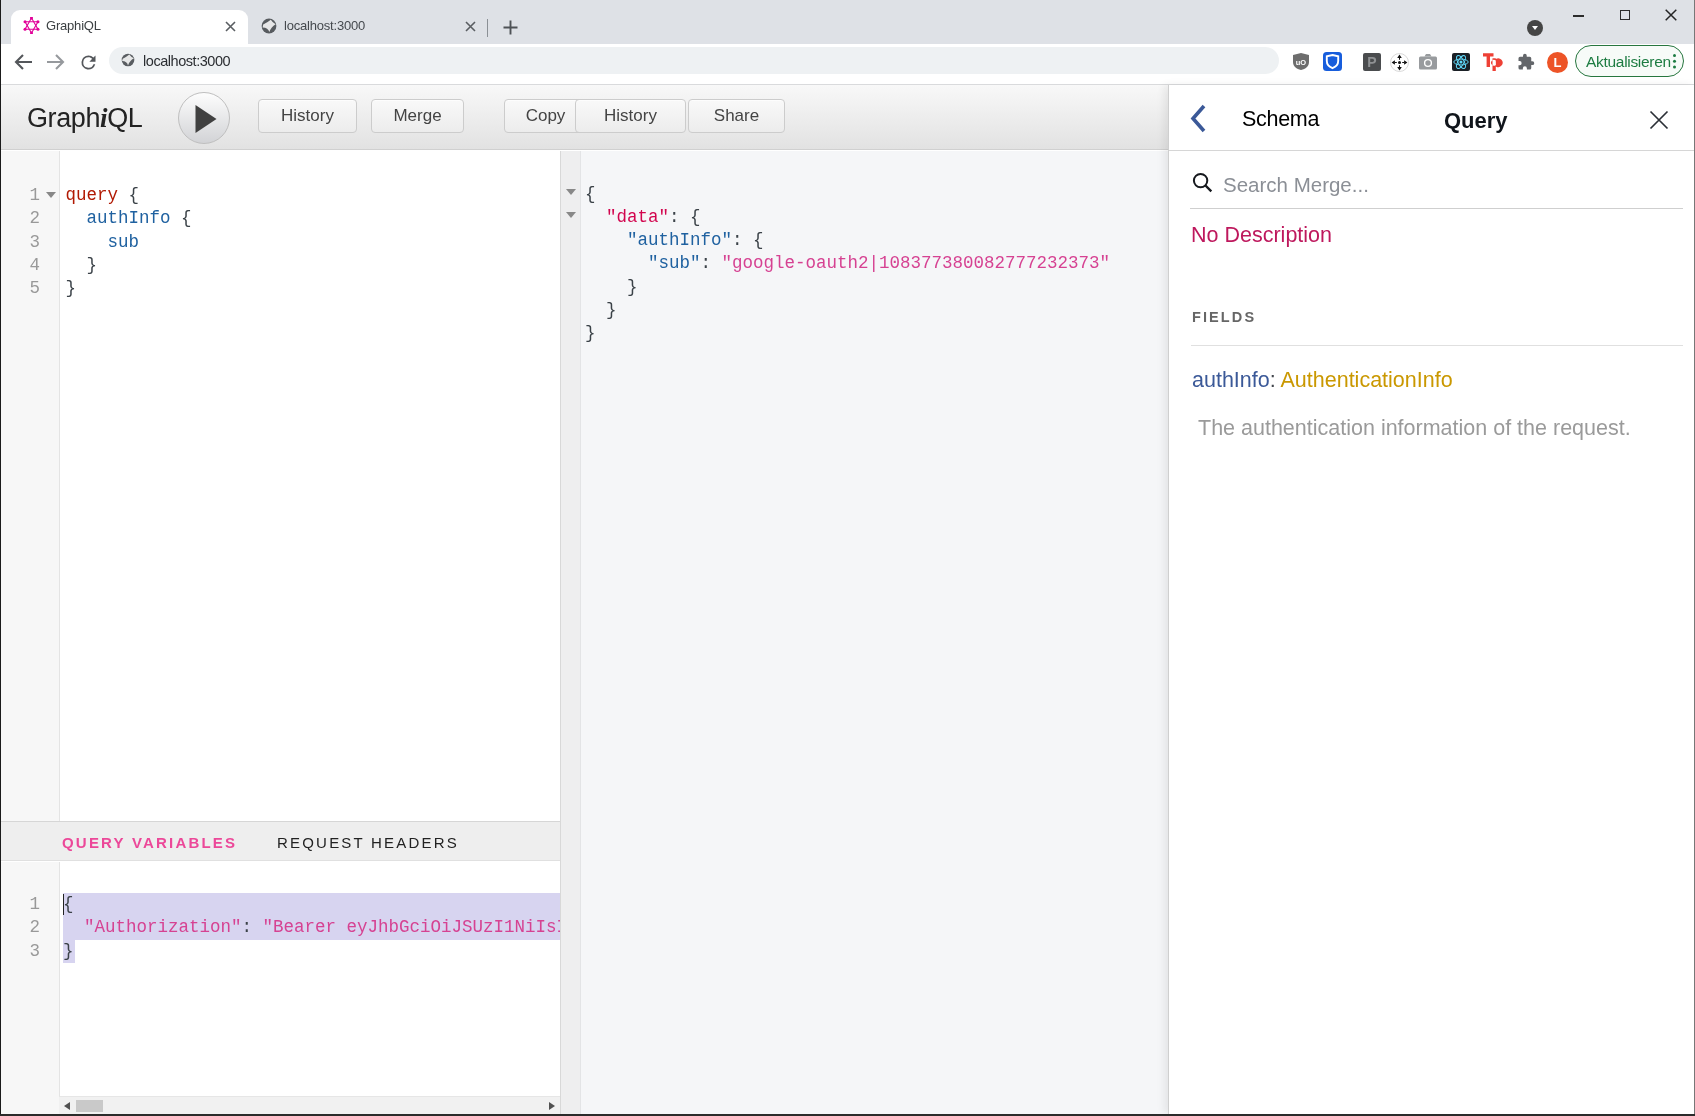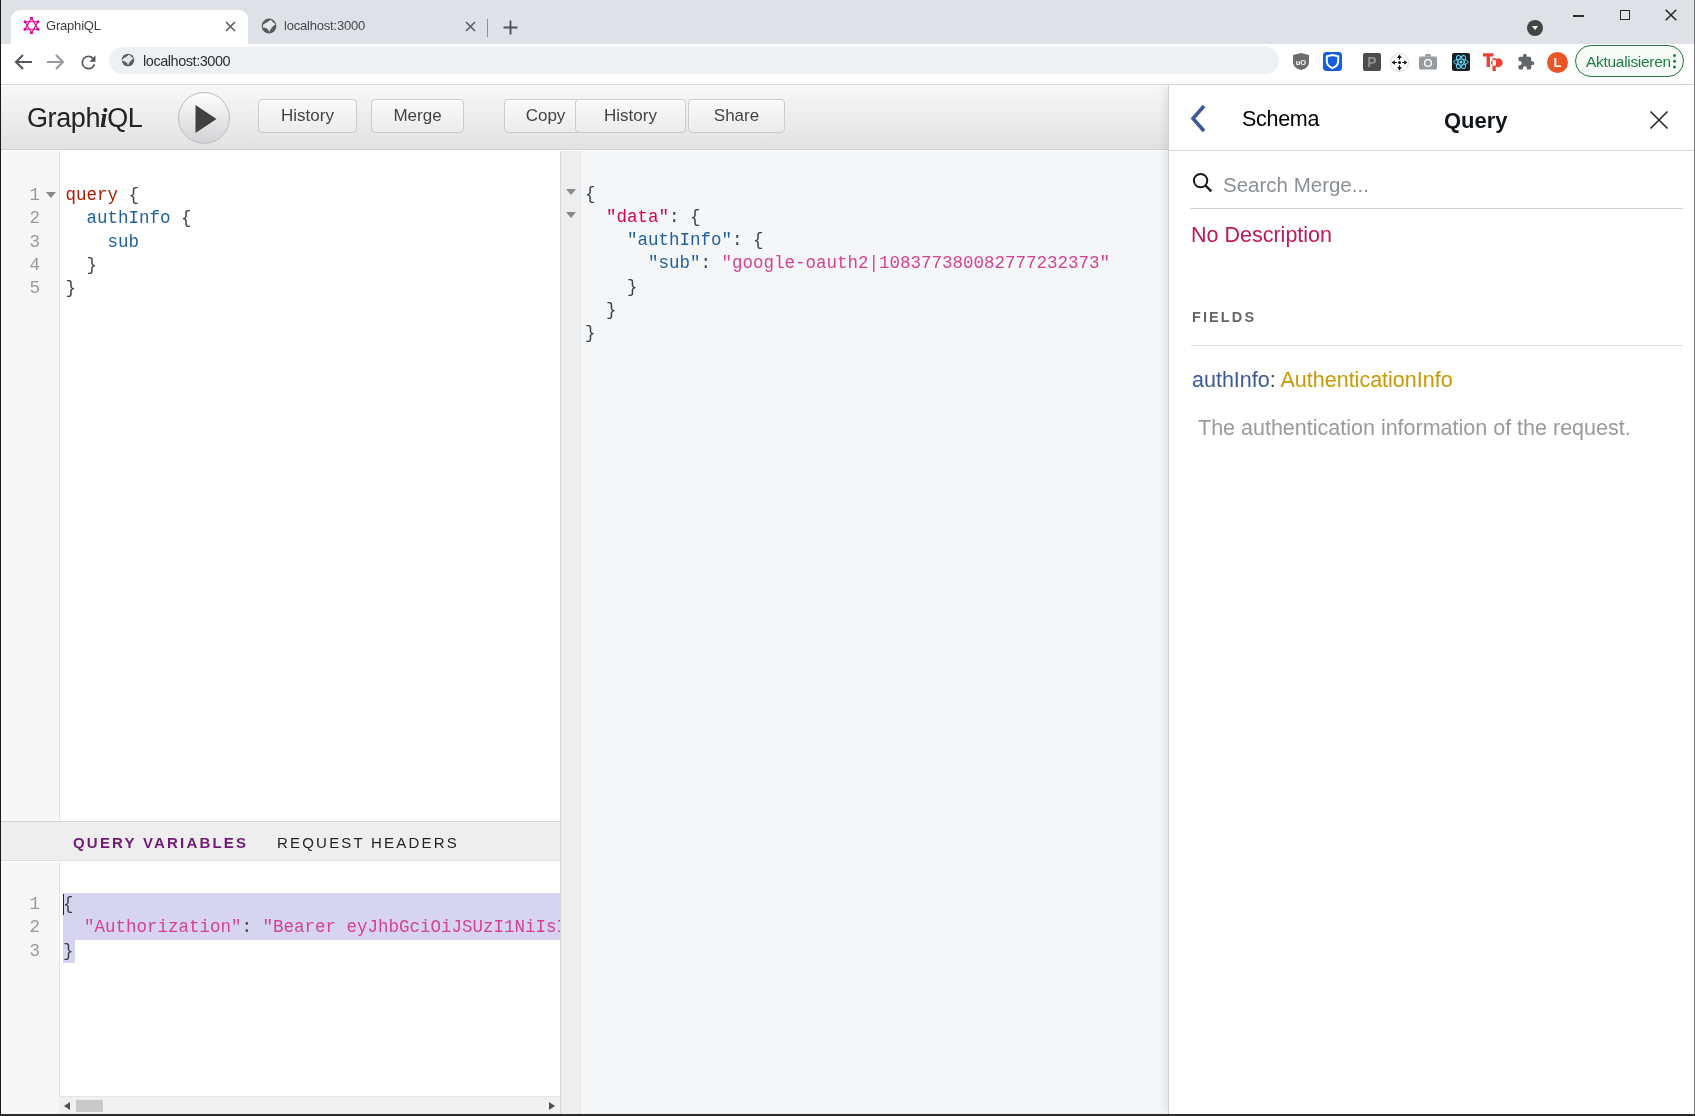--- a/index.html
+++ b/index.html
@@ -178,21 +178,21 @@
 <div class="ln" style="left:0px;top:230.7px;">3</div>
 <div class="ln" style="left:0px;top:254px;">4</div>
 <div class="ln" style="left:0px;top:277.3px;">5</div>
 <div class="fold" style="left:46px;top:192px;"></div>
 <div class="code abs" style="left:65.5px;top:184px;"><span class="kw">query</span><span class="pun"> {</span>
 <span class="pun">  </span><span class="prop">authInfo</span><span class="pun"> {</span>
 <span class="pun">    </span><span class="prop">sub</span>
 <span class="pun">  }</span>
 <span class="pun">}</span></div>
 
-<div class="abs" style="left:73px;top:834px;font-size:15px;font-weight:bold;letter-spacing:2.2px;color:#701a75;">QUERY VARIABLES</div>
+<div class="abs" style="left:62px;top:834px;font-size:15px;font-weight:bold;letter-spacing:2.2px;color:#ec4899;">QUERY VARIABLES</div>
 <div class="abs" style="left:277px;top:834px;font-size:15px;font-weight:normal;letter-spacing:2.2px;color:#222;">REQUEST HEADERS</div>
 
 <div class="abs" style="left:63px;top:893px;width:497px;height:46.66px;background:#d7d4f0;"></div>
 <div class="abs" style="left:63px;top:939.7px;width:12px;height:23.3px;background:#d7d4f0;"></div>
 <div class="abs" style="left:62.5px;top:894px;width:1.6px;height:21px;background:#222;"></div>
 <div class="ln" style="left:0px;top:893px;">1</div>
 <div class="ln" style="left:0px;top:916.3px;">2</div>
 <div class="ln" style="left:0px;top:939.7px;">3</div>
 <div class="code abs" style="left:63px;top:893px;width:497px;overflow:hidden;"><span class="pun">{</span>
 <span class="pun">  </span><span class="str">"Authorization"</span><span class="pun">: </span><span class="str">"Bearer eyJhbGciOiJSUzI1NiIsInR5cCI6</span>

